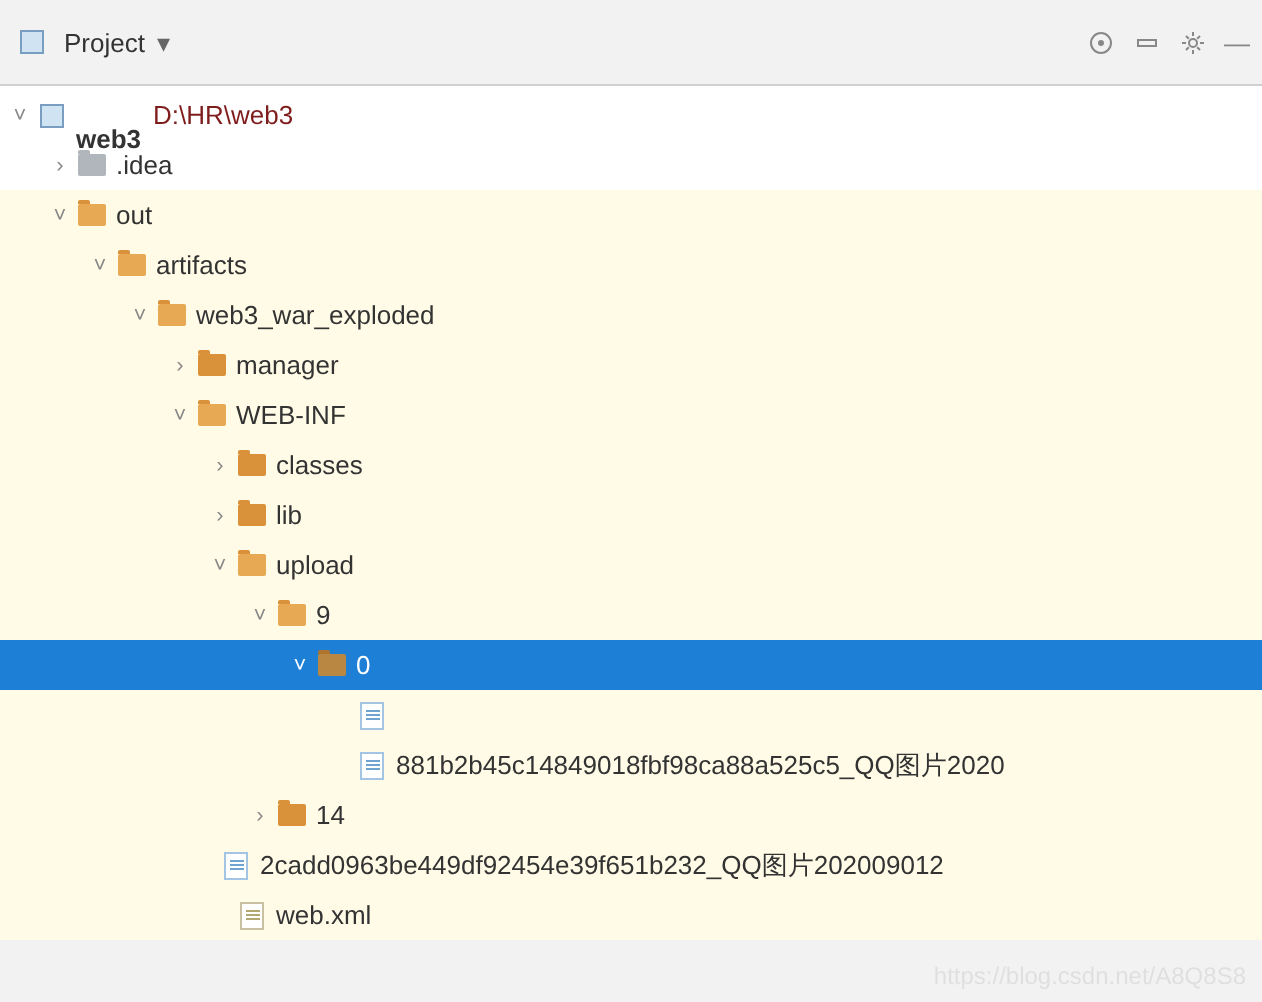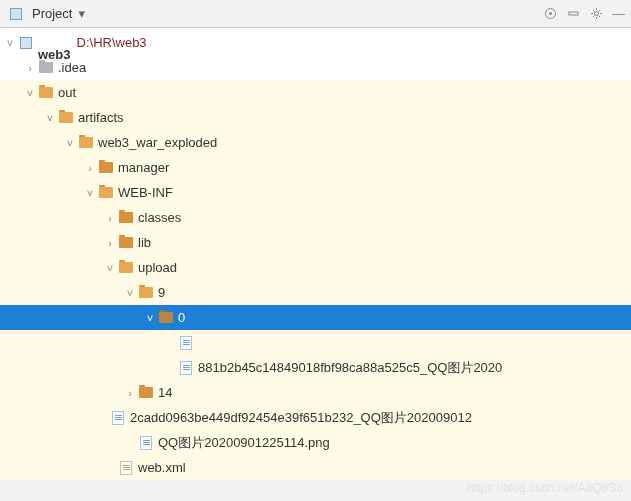--- a/index.html
+++ b/index.html
@@ -1,17 +1,17 @@
 <!DOCTYPE html>
 <html><head>
 <meta charset="utf-8">
 <style>
 * { margin: 0; padding: 0; box-sizing: border-box; font-family: "Segoe UI", Arial, sans-serif; font-size: 13px; }
 body { background: #f2f2f2; width: 631px; height: 501px; overflow: hidden; position: relative; }
-.toolbar { height: 28px; background: #f2f2f2; border-bottom: 1px solid #d0d0d0; display: flex; align-items: center; padding: 0 6px; justify-content: space-between; }
+.toolbar { height: 43px; background: #f2f2f2; border-bottom: 1px solid #d0d0d0; display: flex; align-items: center; padding: 0 6px; justify-content: space-between; }
 .toolbar-left { display: flex; align-items: center; gap: 4px; }
 .toolbar-right { display: flex; align-items: center; gap: 8px; color: #888; }
 .tree { padding-top: 2px; background: #fff; }
 .row { display: flex; align-items: center; height: 25px; white-space: nowrap; cursor: pointer; }
 .row.highlighted { background: #fffbe6; }
 .row.selected { background: #1e7fd6; color: #fff; }
 .row.selected .label { color: #fff; }
 .arrow { width: 12px; display: inline-flex; justify-content: center; color: #888; font-size: 11px; }
 .row.selected .arrow { color: #fff; }
 .icon { width: 16px; height: 16px; margin: 0 4px 0 2px; display: inline-flex; align-items: center; justify-content: center; }
@@ -183,26 +183,20 @@
       </span>
     <span class="label">14</span>
   </div>
 
   <div class="row highlighted" style="padding-left:108px">
     <span class="icon">
         <span class="file-icon"></span>
       </span>
     <span class="label">2cadd0963be449df92454e39f651b232_QQ图片202009012</span>
   </div>
-  <div class="row highlighted" style="padding-left:136px">
-    <span class="icon">
-        <span class="file-icon"></span>
-      </span>
-    <span class="label">QQ图片20200901225114.png</span>
-  </div>
 
   <div class="row highlighted" style="padding-left:116px">
     <span class="icon">
         <span class="xml-icon"></span>
       </span>
     <span class="label">web.xml</span>
   </div>
 </div>
 
 <div class="watermark">https://blog.csdn.net/A8Q8S8</div>

